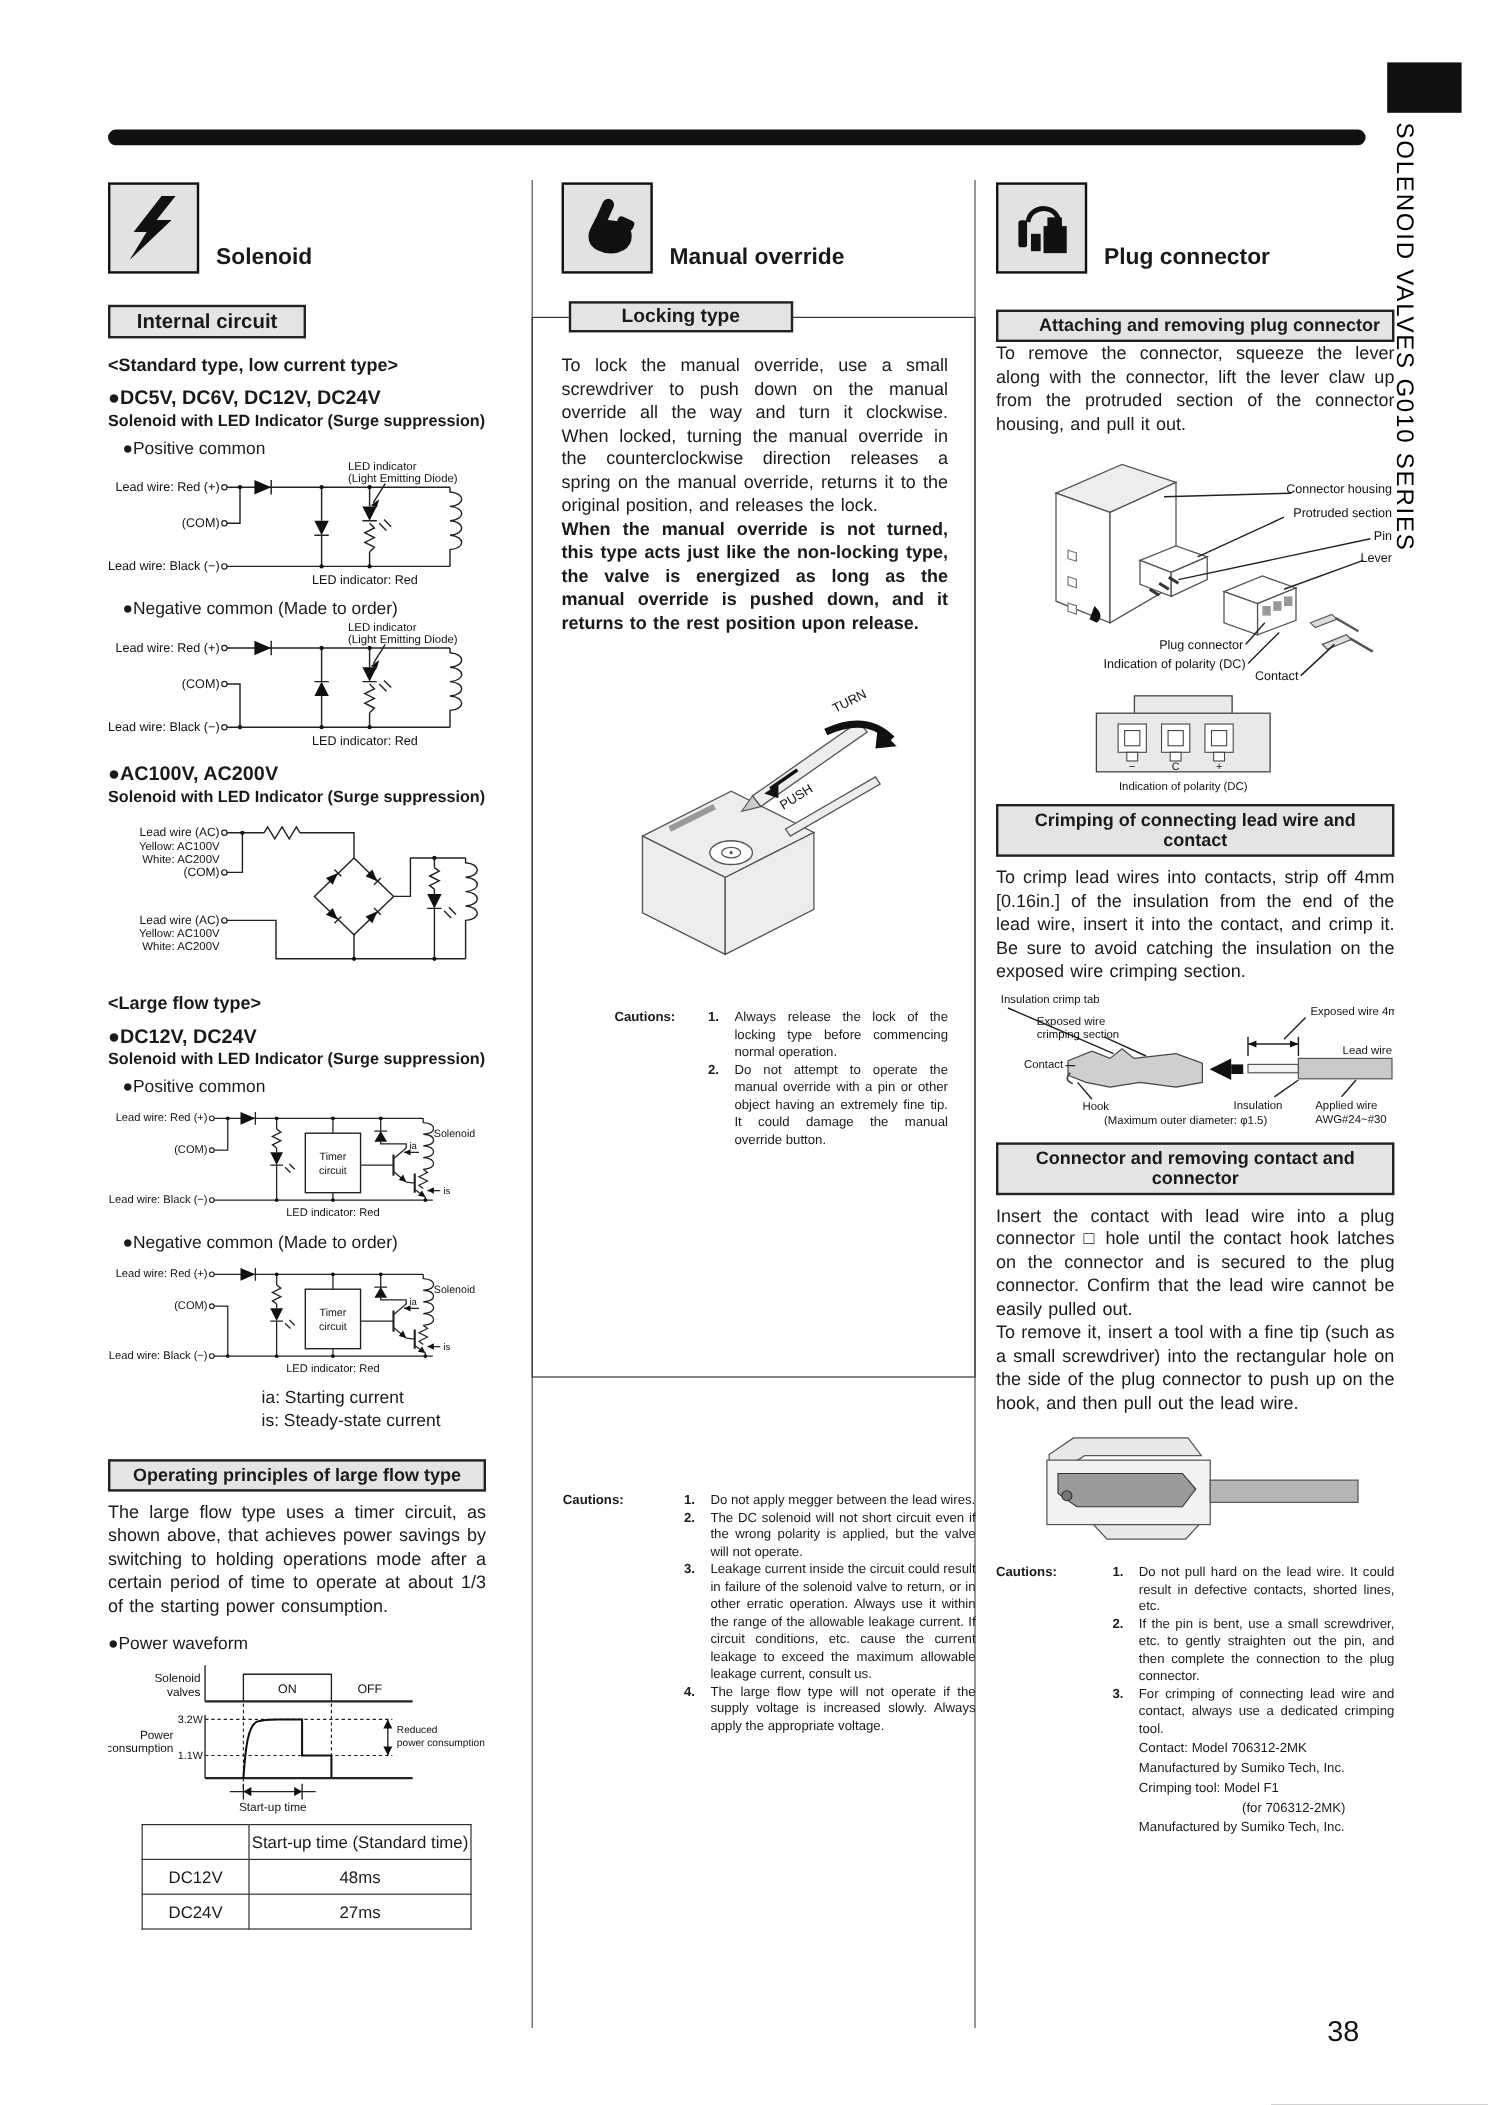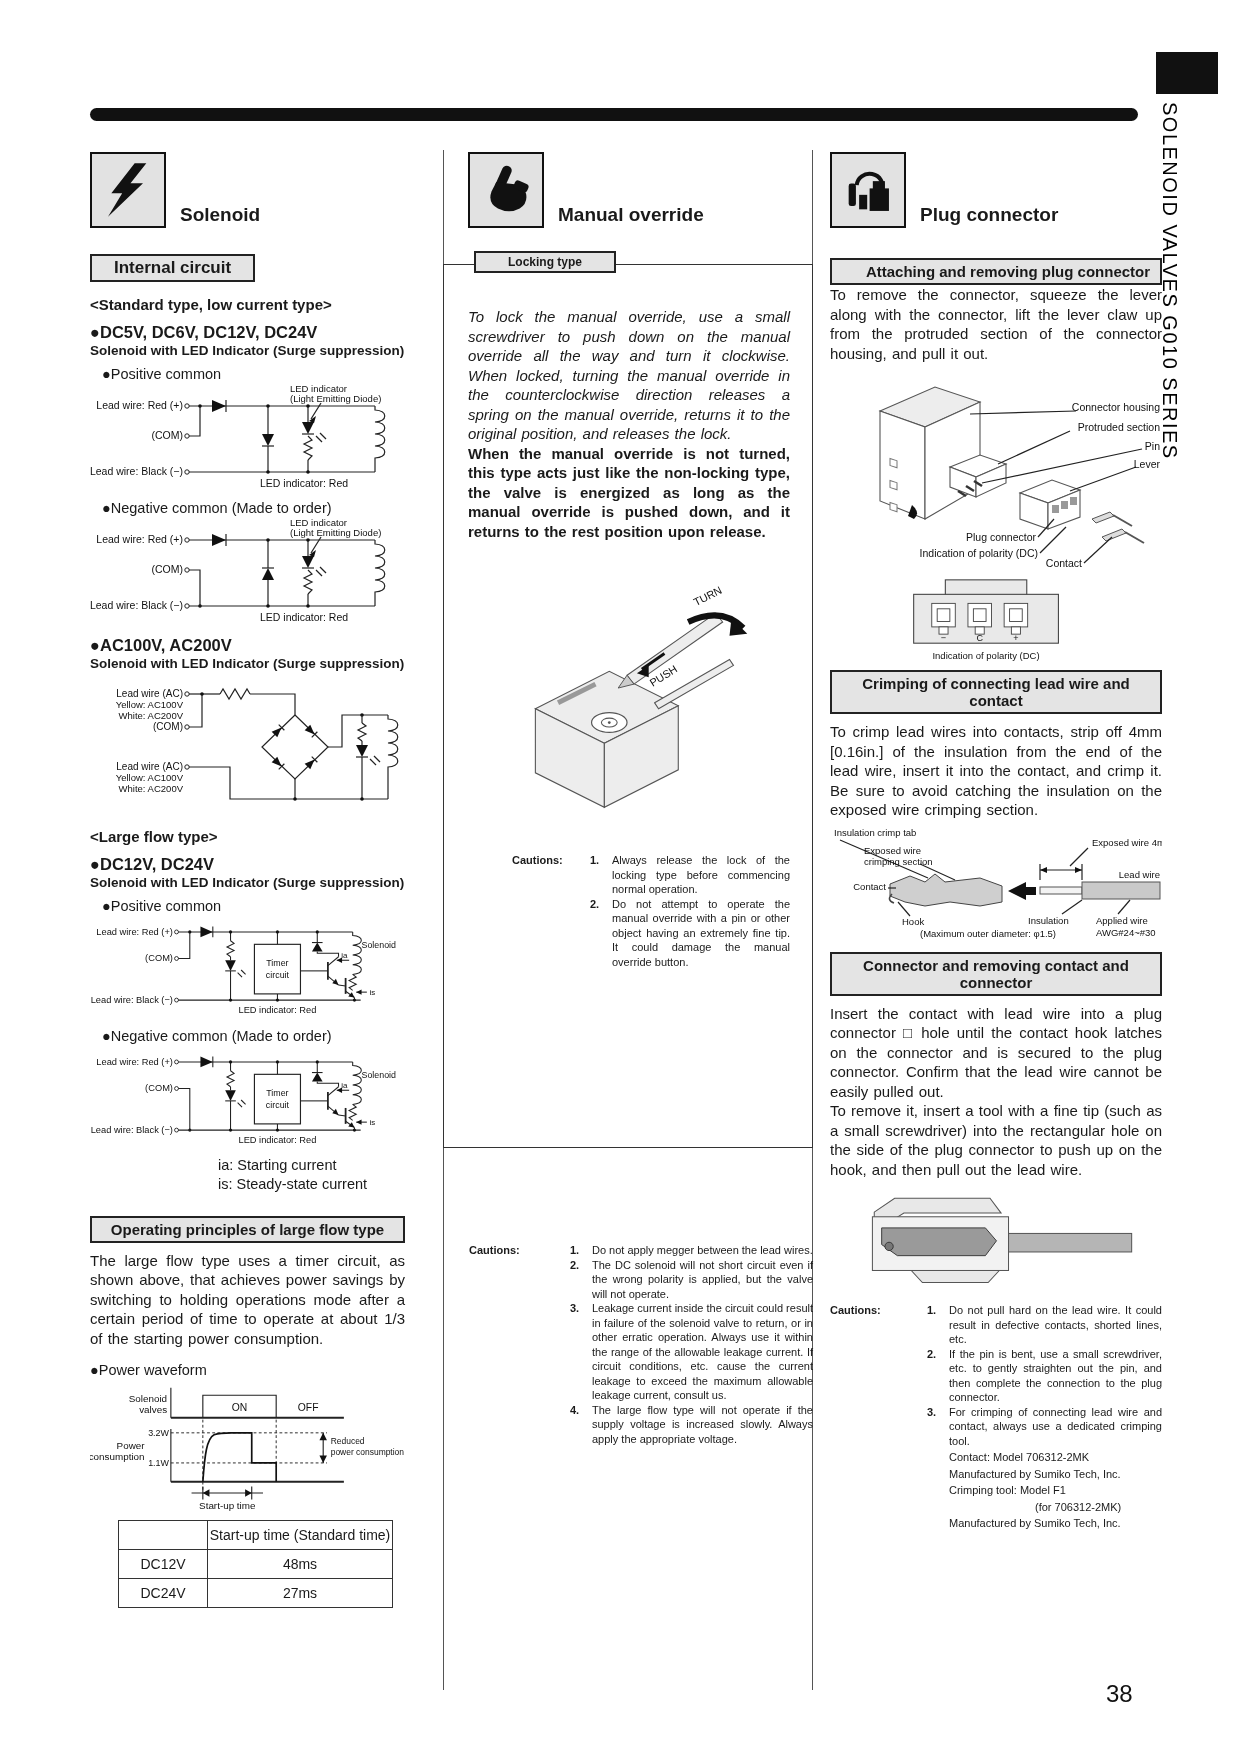--- a/index.html
+++ b/index.html
@@ -19,21 +19,21 @@
   .col3{left:830px;width:332px;}
 
   .icon-row{display:flex;align-items:flex-end;gap:14px;height:78px;}
   .icon-box{width:76px;height:76px;background:#e2e2e2;border:2px solid #111;box-sizing:border-box;
             display:flex;align-items:center;justify-content:center;flex:none;}
   .col-title{font-size:19px;font-weight:700;margin:0 0 2px 0;}
 
   .header-box{background:#e4e4e4;border:2px solid #222;font-weight:700;text-align:center;box-sizing:border-box;}
   .hb-inline{display:inline-block;font-size:17px;padding:2px 22px;}
   .hb-wide{display:block;font-size:15px;padding:3px 4px;}
-  .hb-med{display:inline-block;font-size:12px;padding:2px 32px;background:#e4e4e4;}
+  .hb-med{display:inline-block;font-size:16px;padding:2px 42px;background:#e4e4e4;}
 
   .type-heading{font-size:15px;font-weight:700;margin:14px 0 10px 0;}
   .model-heading{font-size:16.5px;font-weight:700;margin:6px 0 1px 0;}
   .bold-note{font-size:13.5px;font-weight:700;margin:0 0 8px 0;}
   .common-heading{font-size:14.5px;margin:4px 0 0 12px;}
   .para{font-size:15px;line-height:1.3;text-align:justify;word-spacing:1px;margin:8px 0 0 0;}
   .small-note{font-size:14.5px;margin-left:128px;line-height:1.3;}
 
   svg text{font-family:"Liberation Sans","DejaVu Sans",sans-serif;fill:#111;}
   .circ{display:block;margin:2px 0 2px 0;}
@@ -412,21 +412,21 @@
             <path d="M18,38 q-5,14 8,21 q14,7 27,0 q10,-6 8,-18 q-2,-10 -14,-12 l-23,-3 z"></path>
             <rect x="46" y="26" width="18" height="11" rx="4" transform="rotate(24 55 31)"></rect>
           </g>
         </svg>
       </div>
       <h2 class="col-title">Manual override</h2>
     </div>
 
     <div class="locking-box">
       <span class="header-box hb-med locking-header">Locking type</span>
-      <p class="para" style="margin-top:12px;font-style:italic;">To lock the manual override, use a small screwdriver to push down on the manual override all the way and turn it clockwise. When locked, turning the manual override in the counterclockwise direction releases a spring on the manual override, returns it to the original position, and releases the lock.</p>
+      <p class="para" style="margin-top:0;">To lock the manual override, use a small screwdriver to push down on the manual override all the way and turn it clockwise. When locked, turning the manual override in the counterclockwise direction releases a spring on the manual override, returns it to the original position, and releases the lock.</p>
       <p class="para" style="margin-top:0;font-weight:bold;">When the manual override is not turned, this type acts just like the non-locking type, the valve is energized as long as the manual override is pushed down, and it returns to the rest position upon release.</p>
 
       <svg width="296" height="272" viewBox="0 0 300 276" style="display:block;margin:14px auto 0 auto;">
         <polygon class="grayfill" points="55,156 130,118 200,153 125,191"></polygon>
         <polygon class="grayfill" points="55,156 125,191 125,256 55,221"></polygon>
         <polygon class="grayfill" points="125,191 200,153 200,218 125,256"></polygon>
         <line x1="78" y1="150" x2="116" y2="131" stroke="#999" stroke-width="5"></line>
         <ellipse cx="130" cy="170" rx="18" ry="10" fill="#fff" stroke="#555" stroke-width="1.2"></ellipse>
         <ellipse cx="130" cy="170" rx="8" ry="4.5" fill="none" stroke="#555" stroke-width="1.1"></ellipse>
         <circle cx="130" cy="170" r="1.4" fill="#555"></circle>

